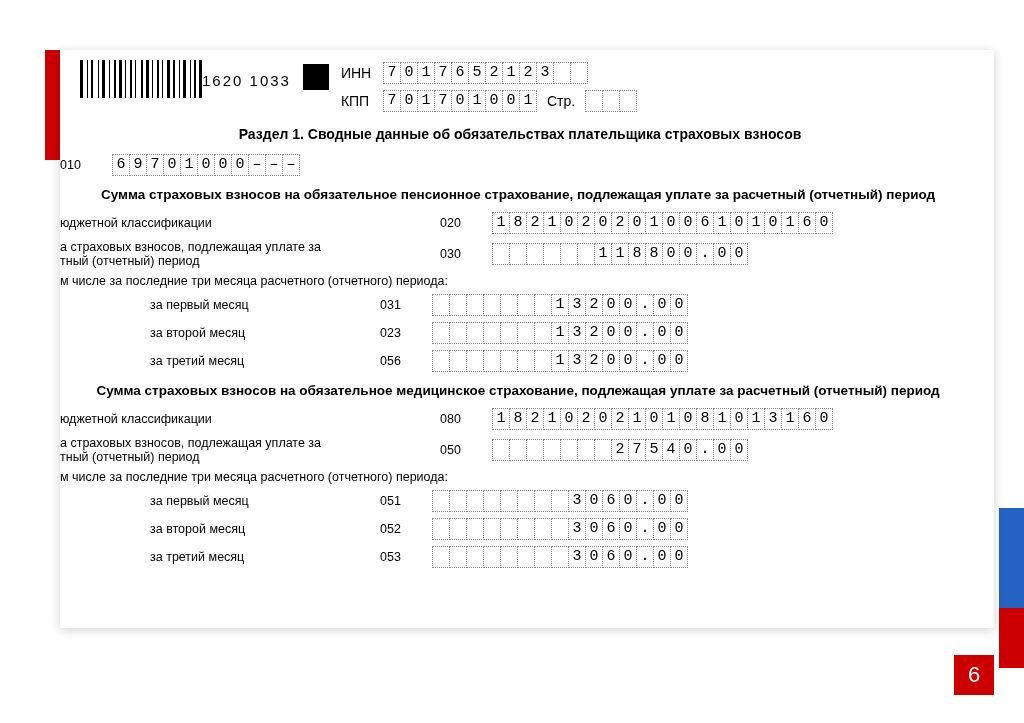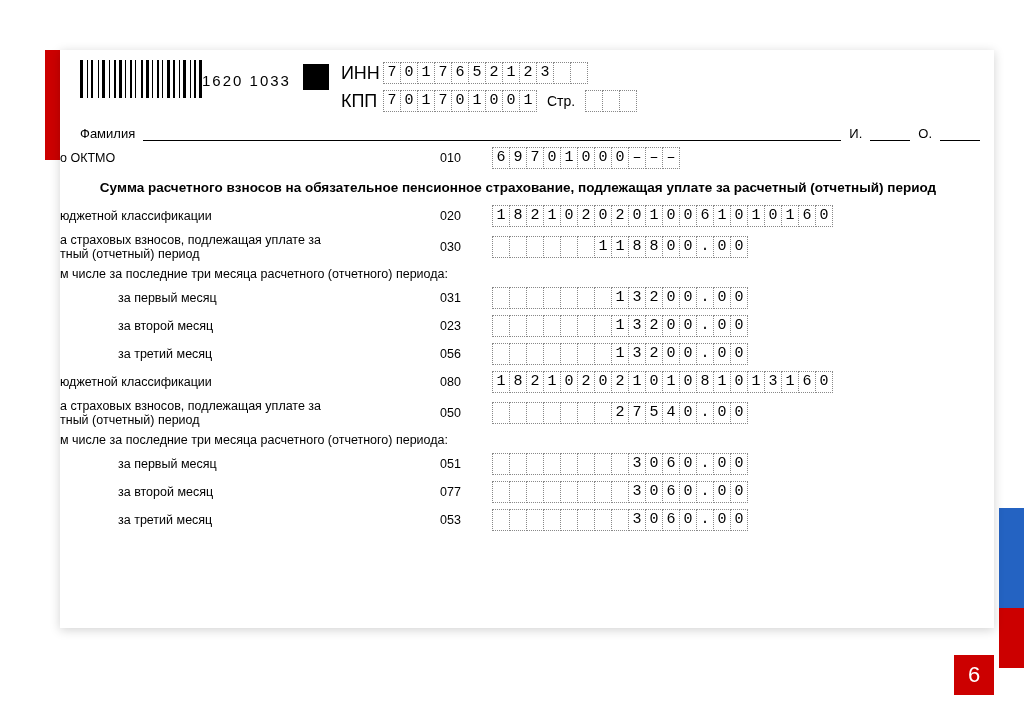--- a/index.html
+++ b/index.html
@@ -79,21 +79,21 @@
     gap: 1px;
     height: 38px;
   }
   .bar { background:#000; height:100%; }
   .barcode-num { font-size: 15px; letter-spacing: 2px; margin-top: 2px; }
   .black-sq {
     width: 26px; height: 26px; background:#000; margin-top: 4px;
   }
   .id-block { display:flex; flex-direction:column; gap:6px; margin-top:2px; }
   .id-row { display:flex; align-items:center; gap:6px; }
-  .id-label { font-size:18px; width:36px; }
+  .id-label { font-size:14px; width:36px; }
   .cells { display:flex; }
   .cell {
     width: 18px; height: 22px;
     border: 1px dotted #888;
     margin-left: -1px;
     text-align: center;
     font-family: "Courier New", monospace;
     font-size: 15px;
     line-height: 20px;
   }
@@ -126,21 +126,21 @@
     align-items: center;
     margin: 6px 0;
     padding-left: 0;
   }
   .field-label {
     font-size: 12.5px;
     padding-right: 8px;
   }
   .w-label-1 { width: 380px; }
   .w-label-2 { width: 380px; }
-  .w-indent { width: 380px; padding-left: 58px; }
+  .w-indent { width: 320px; padding-left: 90px; }
   .field-code {
     width: 52px;
     font-size: 12.5px;
   }
 
   .bold-heading {
     font-weight: bold;
     font-size: 13.5px;
     margin: 10px 4px 8px 0;
     line-height: 1.35;
@@ -249,49 +249,41 @@
         <span class="str-label">Стр.</span>
         <div class="cells">
             <div class="cell"></div>
             <div class="cell"></div>
             <div class="cell"></div>
           </div>
       </div>
     </div>
   </div>
 
-  <div class="surname-row">
-    <span>Фамилия</span>
-    <span class="underline u-long"></span>
-    <span>И.</span>
-    <span class="underline u-short"></span>
-    <span>О.</span>
-    <span class="underline u-short"></span>
-  </div>
-
-
-  <div class="field-row">
-    <div class="field-label w-label-1">о ОКТМО</div>
+
+  <div class="section-title">Раздел 1. Сводные данные об обязательствах плательщика страховых взносов</div>
+
+  <div class="field-row">
     <div class="field-code">010</div>
     <div class="cells">
         <div class="cell">6</div>
         <div class="cell">9</div>
         <div class="cell">7</div>
         <div class="cell">0</div>
         <div class="cell">1</div>
         <div class="cell">0</div>
         <div class="cell">0</div>
         <div class="cell">0</div>
         <div class="cell">–</div>
         <div class="cell">–</div>
         <div class="cell">–</div>
       </div>
   </div>
 
-  <div class="bold-heading centered">Сумма расчетного взносов на обязательное пенсионное страхование, подлежащая уплате за расчетный (отчетный) период</div>
+  <div class="bold-heading centered">Сумма страховых взносов на обязательное пенсионное страхование, подлежащая уплате за расчетный (отчетный) период</div>
 
   <div class="field-row">
     <div class="field-label w-label-1">юджетной классификации</div>
     <div class="field-code">020</div>
     <div class="cells">
         <div class="cell">1</div>
         <div class="cell">8</div>
         <div class="cell">2</div>
         <div class="cell">1</div>
         <div class="cell">0</div>
@@ -395,20 +387,21 @@
         <div class="cell">3</div>
         <div class="cell">2</div>
         <div class="cell">0</div>
         <div class="cell">0</div>
         <div class="cell">.</div>
         <div class="cell">0</div>
         <div class="cell">0</div>
       </div>
   </div>
 
+  <div class="bold-heading centered">Сумма страховых взносов на обязательное медицинское страхование, подлежащая уплате за расчетный (отчетный) период</div>
 
   <div class="field-row">
     <div class="field-label w-label-1">юджетной классификации</div>
     <div class="field-code">080</div>
     <div class="cells">
         <div class="cell">1</div>
         <div class="cell">8</div>
         <div class="cell">2</div>
         <div class="cell">1</div>
         <div class="cell">0</div>
@@ -471,21 +464,21 @@
         <div class="cell">0</div>
         <div class="cell">6</div>
         <div class="cell">0</div>
         <div class="cell">.</div>
         <div class="cell">0</div>
         <div class="cell">0</div>
       </div>
   </div>
   <div class="field-row">
     <div class="field-label w-indent">за второй месяц</div>
-    <div class="field-code">077</div>
+    <div class="field-code">052</div>
     <div class="cells">
         <div class="cell"></div>
         <div class="cell"></div>
         <div class="cell"></div>
         <div class="cell"></div>
         <div class="cell"></div>
         <div class="cell"></div>
         <div class="cell"></div>
         <div class="cell"></div>
         <div class="cell">3</div>

